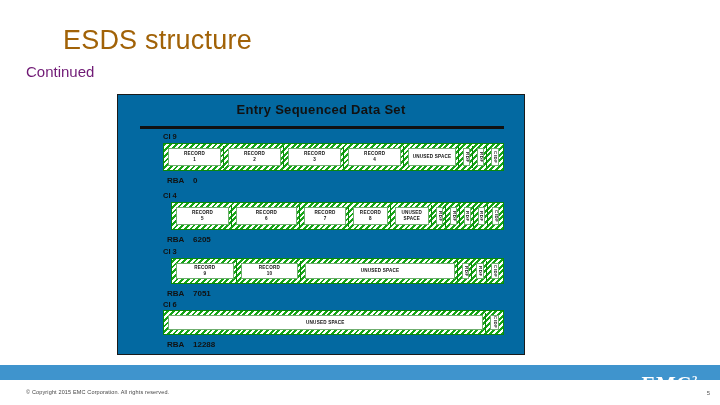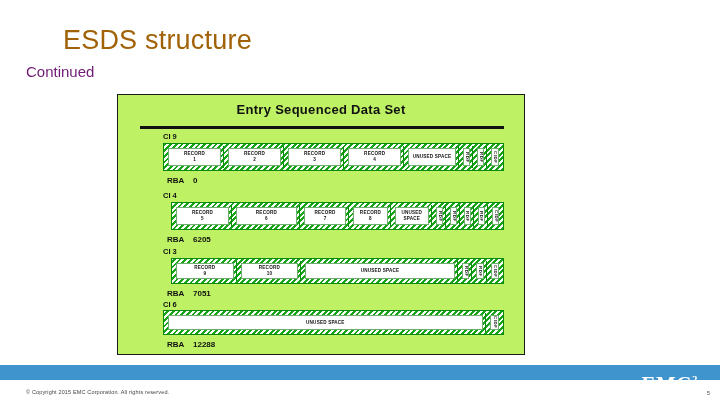--- a/index.html
+++ b/index.html
@@ -39,21 +39,21 @@
     white-space: nowrap;
   }
 
   
   .diagram {
     position: absolute;
     left: 117px;
     top: 94px;
     width: 408px;
     height: 261px;
-    background: #bef264;
+    background: #0369a1;
     border: 1.5px solid #1a1a1a;
     box-sizing: border-box;
   }
   .diagram-title {
     position: absolute;
     left: 0;
     top: 7px;
     width: 100%;
     text-align: center;
     font-size: 13px;

